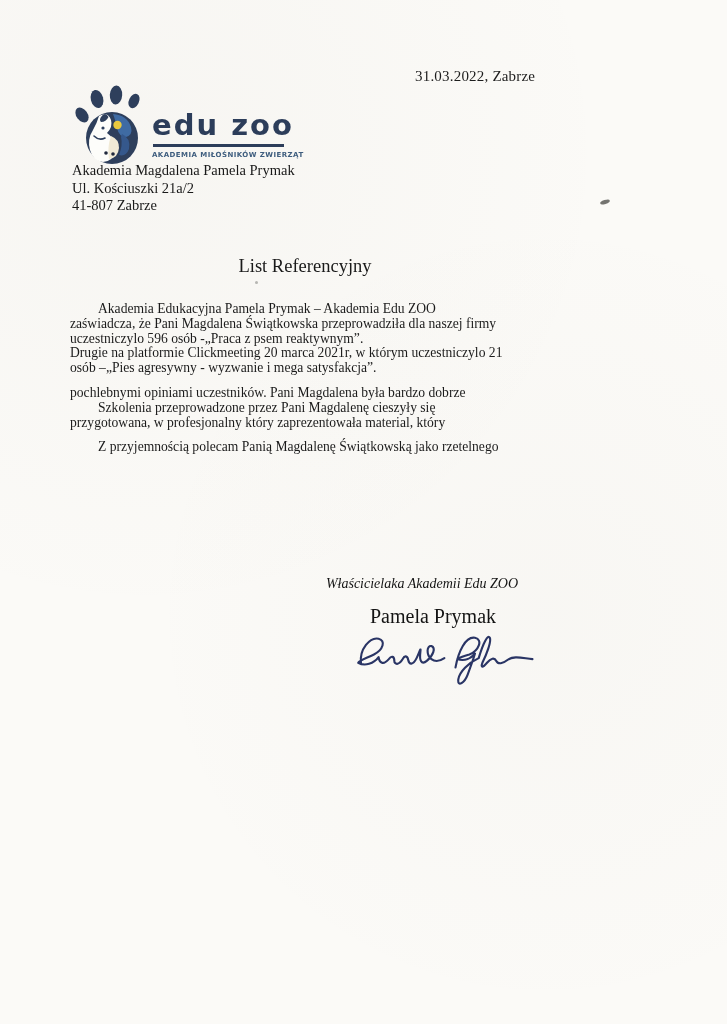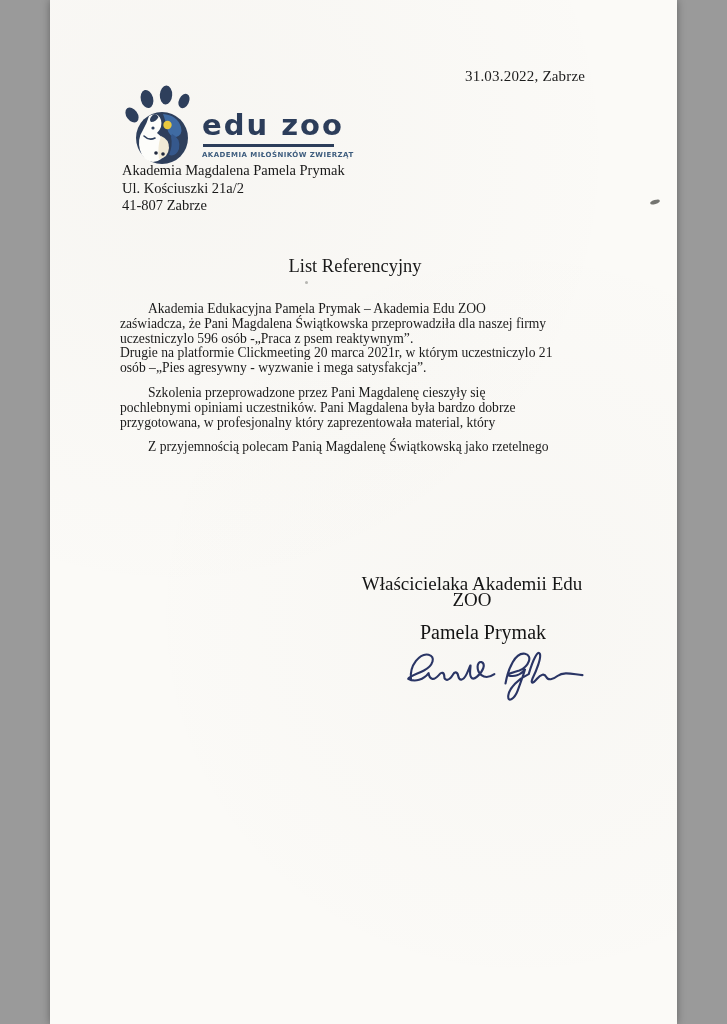--- a/index.html
+++ b/index.html
@@ -1,18 +1,18 @@
 <!DOCTYPE html>
 <html><head>
 <meta charset="utf-8">
 <style>
   html,body{margin:0;padding:0;background:#9a9a9a;}
   .page{
     position:relative;
-    width:627px;height:1024px;
+    width:727px;height:1024px;
     margin:0 auto;
     background:
       radial-gradient(circle at 20% 15%, rgba(120,110,90,0.03), transparent 45%),
       radial-gradient(circle at 75% 60%, rgba(120,110,90,0.025), transparent 50%),
       #fbfaf7;
     overflow:hidden;
     font-family:"Liberation Serif","DejaVu Serif",serif;
     color:#1d1d1d;
     box-shadow:0 0 8px rgba(0,0,0,.35);
   }
@@ -30,21 +30,21 @@
   
   .title{position:absolute;left:70px;top:256px;width:470px;text-align:center;font-size:18.5px;color:#1a1a1a;}
   
   .body-text{position:absolute;left:70px;top:302px;font-size:13.6px;line-height:14.8px;color:#1b1b1b;}
   .body-text .line{white-space:nowrap;}
   .body-text .indent{padding-left:28px;}
   .para{margin:0;}
   .para + .para{margin-top:10px;}
   
   .sig-block{position:absolute;left:297px;top:576px;width:250px;text-align:center;}
-  .sig-role{font-size:19px;line-height:16px;color:#151515;}
+  .sig-role{font-size:14px;line-height:16px;color:#151515;font-style:italic;}
   .sig-name{font-size:20px;line-height:20px;margin-top:14px;margin-left:22px;color:#141414;}
   .sig-auto{margin-top:3px;margin-left:42px;}
   
   .speck1{position:absolute;left:600px;top:200px;width:10px;height:4px;background:#5c5c58;border-radius:50%;transform:rotate(-18deg);opacity:.85;}
   .speck2{position:absolute;left:255px;top:281px;width:3px;height:3px;background:#8a8a86;border-radius:50%;opacity:.6;}
 </style>
 </head>
 <body>
 
 <div class="page">
@@ -88,22 +88,22 @@
 
   <div class="body-text">
     <div class="para">
       <div class="line indent">Akademia Edukacyjna Pamela Prymak – Akademia Edu ZOO</div>
       <div class="line">zaświadcza, że Pani Magdalena Świątkowska przeprowadziła dla naszej firmy</div>
       <div class="line">uczestniczylo 596 osób -„Praca z psem reaktywnym”.</div>
       <div class="line">Drugie na platformie Clickmeeting 20 marca 2021r, w którym uczestniczylo 21</div>
       <div class="line">osób –„Pies agresywny - wyzwanie i mega satysfakcja”.</div>
     </div>
     <div class="para">
+      <div class="line">pochlebnymi opiniami uczestników. Pani Magdalena była bardzo dobrze</div>
       <div class="line indent">Szkolenia przeprowadzone przez Pani Magdalenę cieszyły się</div>
-      <div class="line">pochlebnymi opiniami uczestników. Pani Magdalena była bardzo dobrze</div>
       <div class="line">przygotowana, w profesjonalny który zaprezentowała material, który</div>
     </div>
     <div class="para">
       <div class="line indent">Z przyjemnością polecam Panią Magdalenę Świątkowską jako rzetelnego</div>
     </div>
   </div>
 
   <div class="sig-block">
     <div class="sig-role">Właścicielaka Akademii Edu ZOO</div>
     <div class="sig-name">Pamela Prymak</div>

